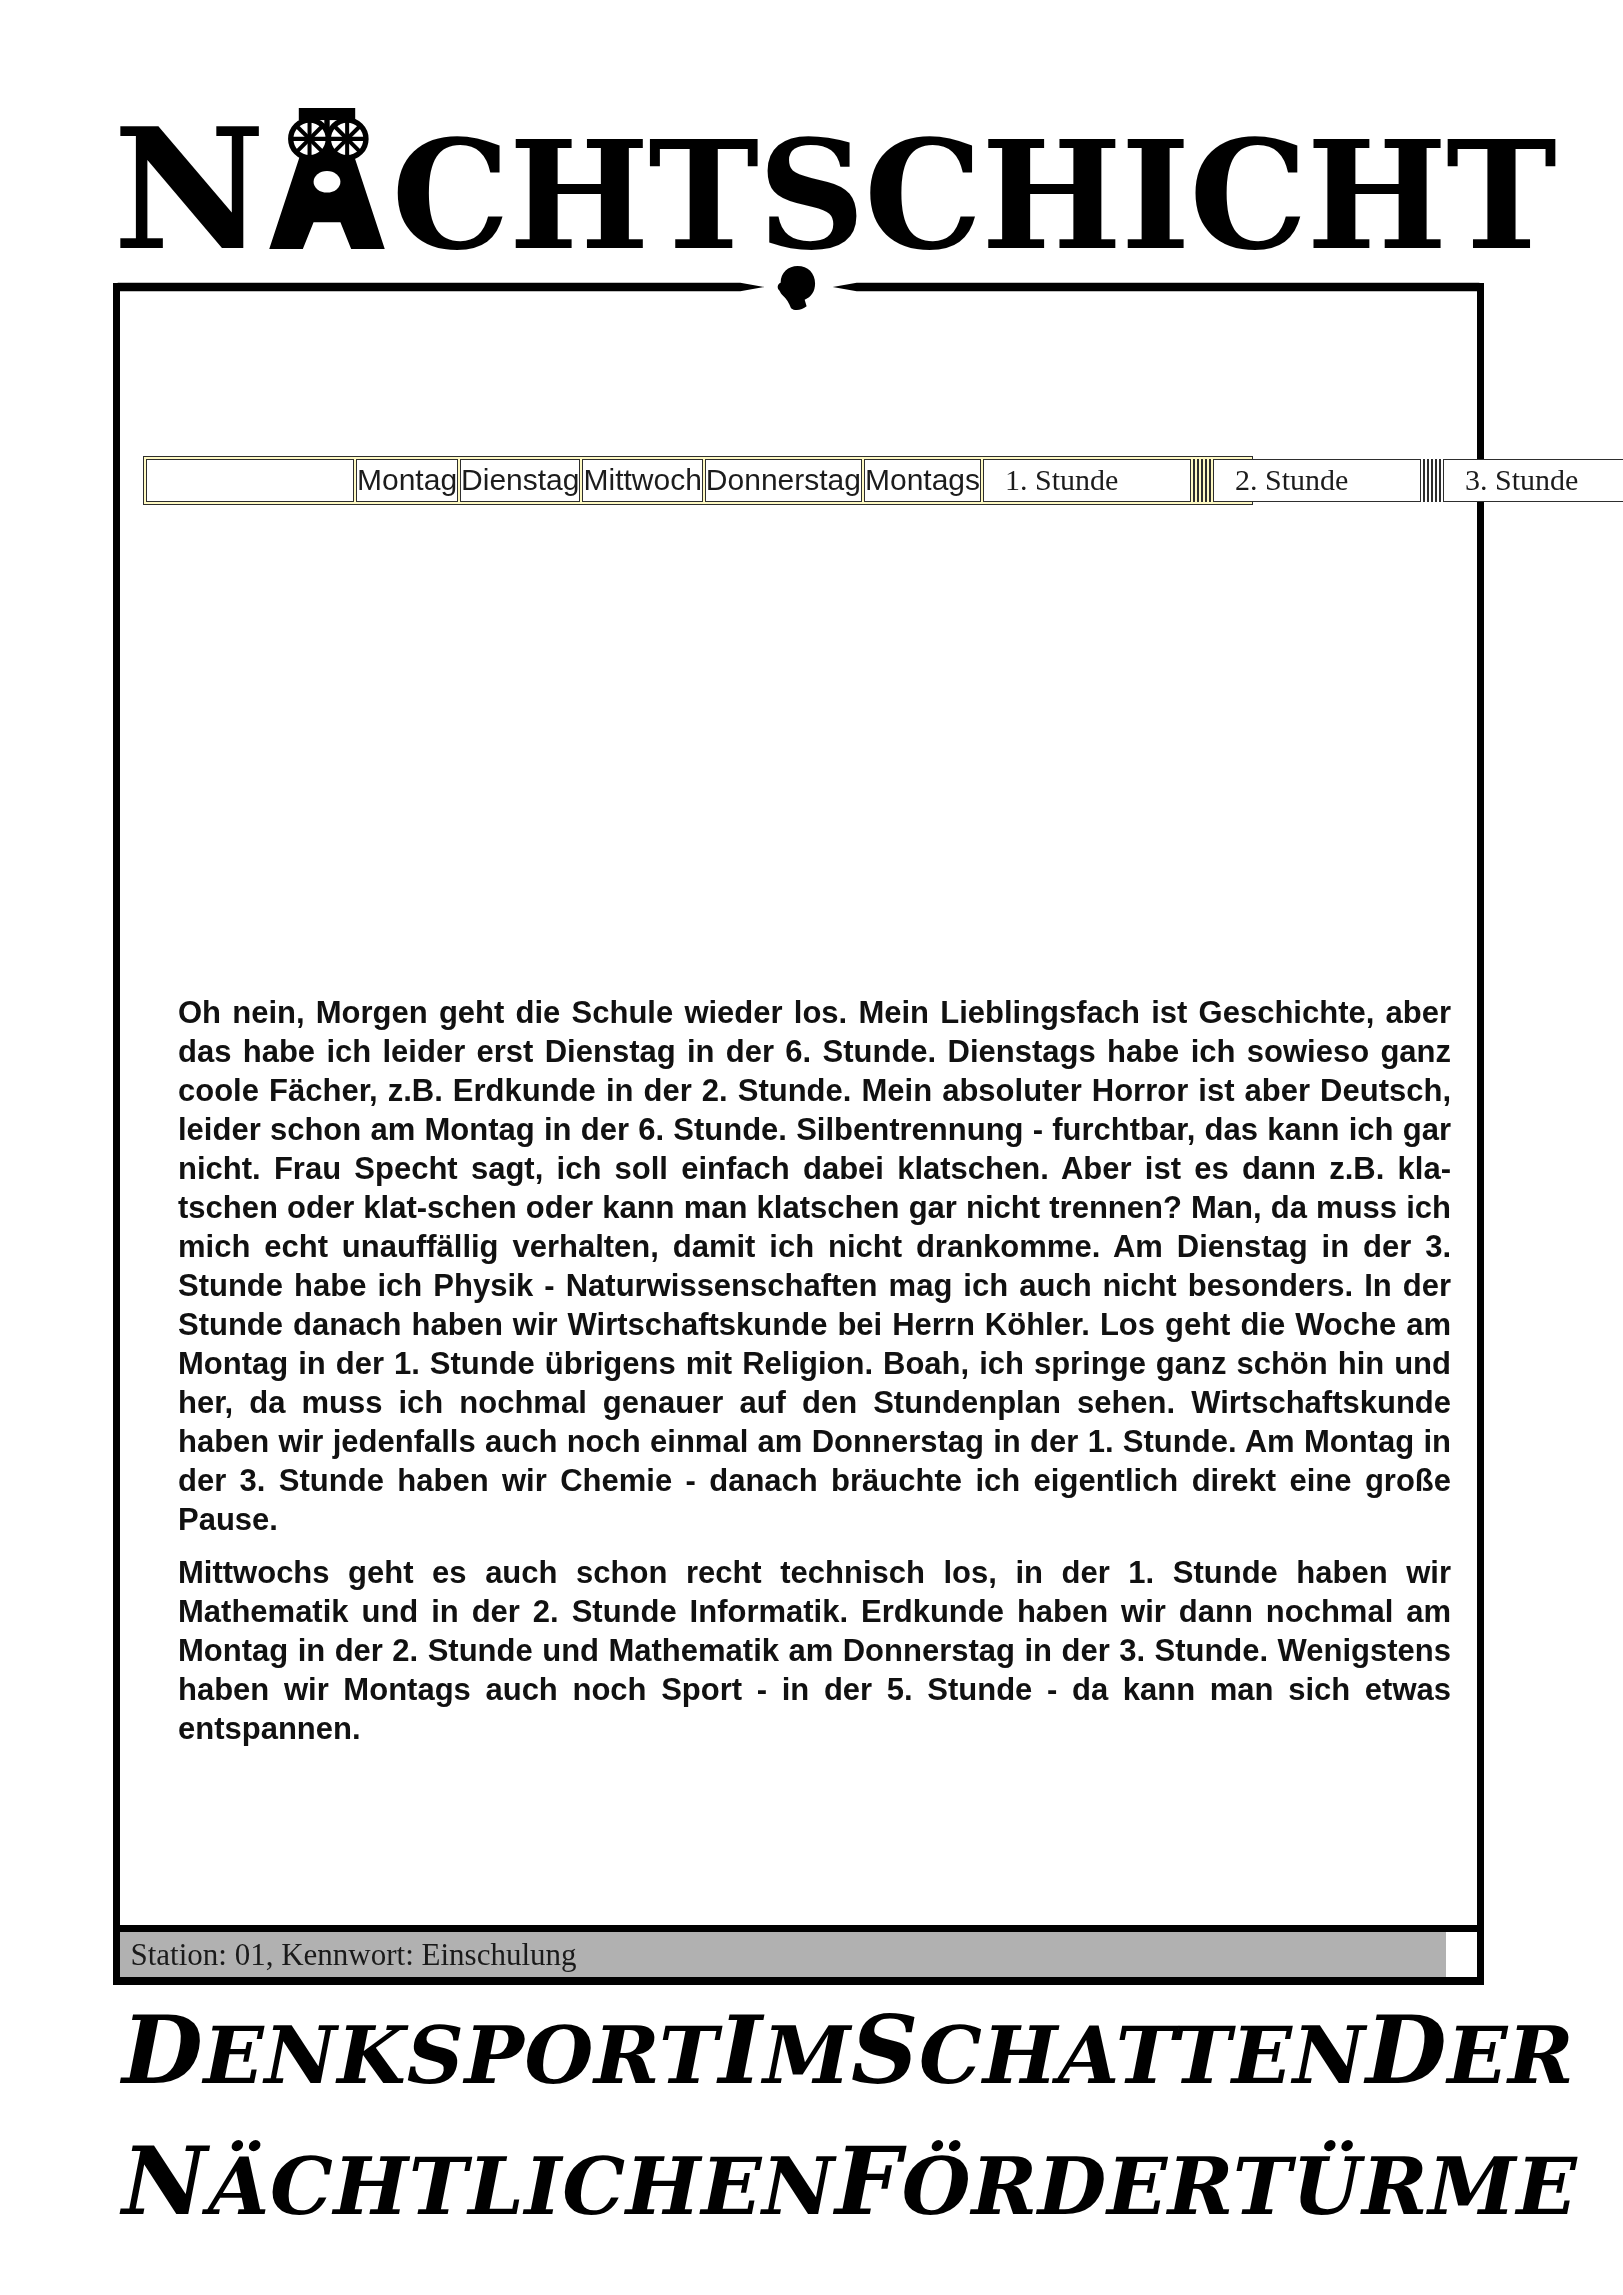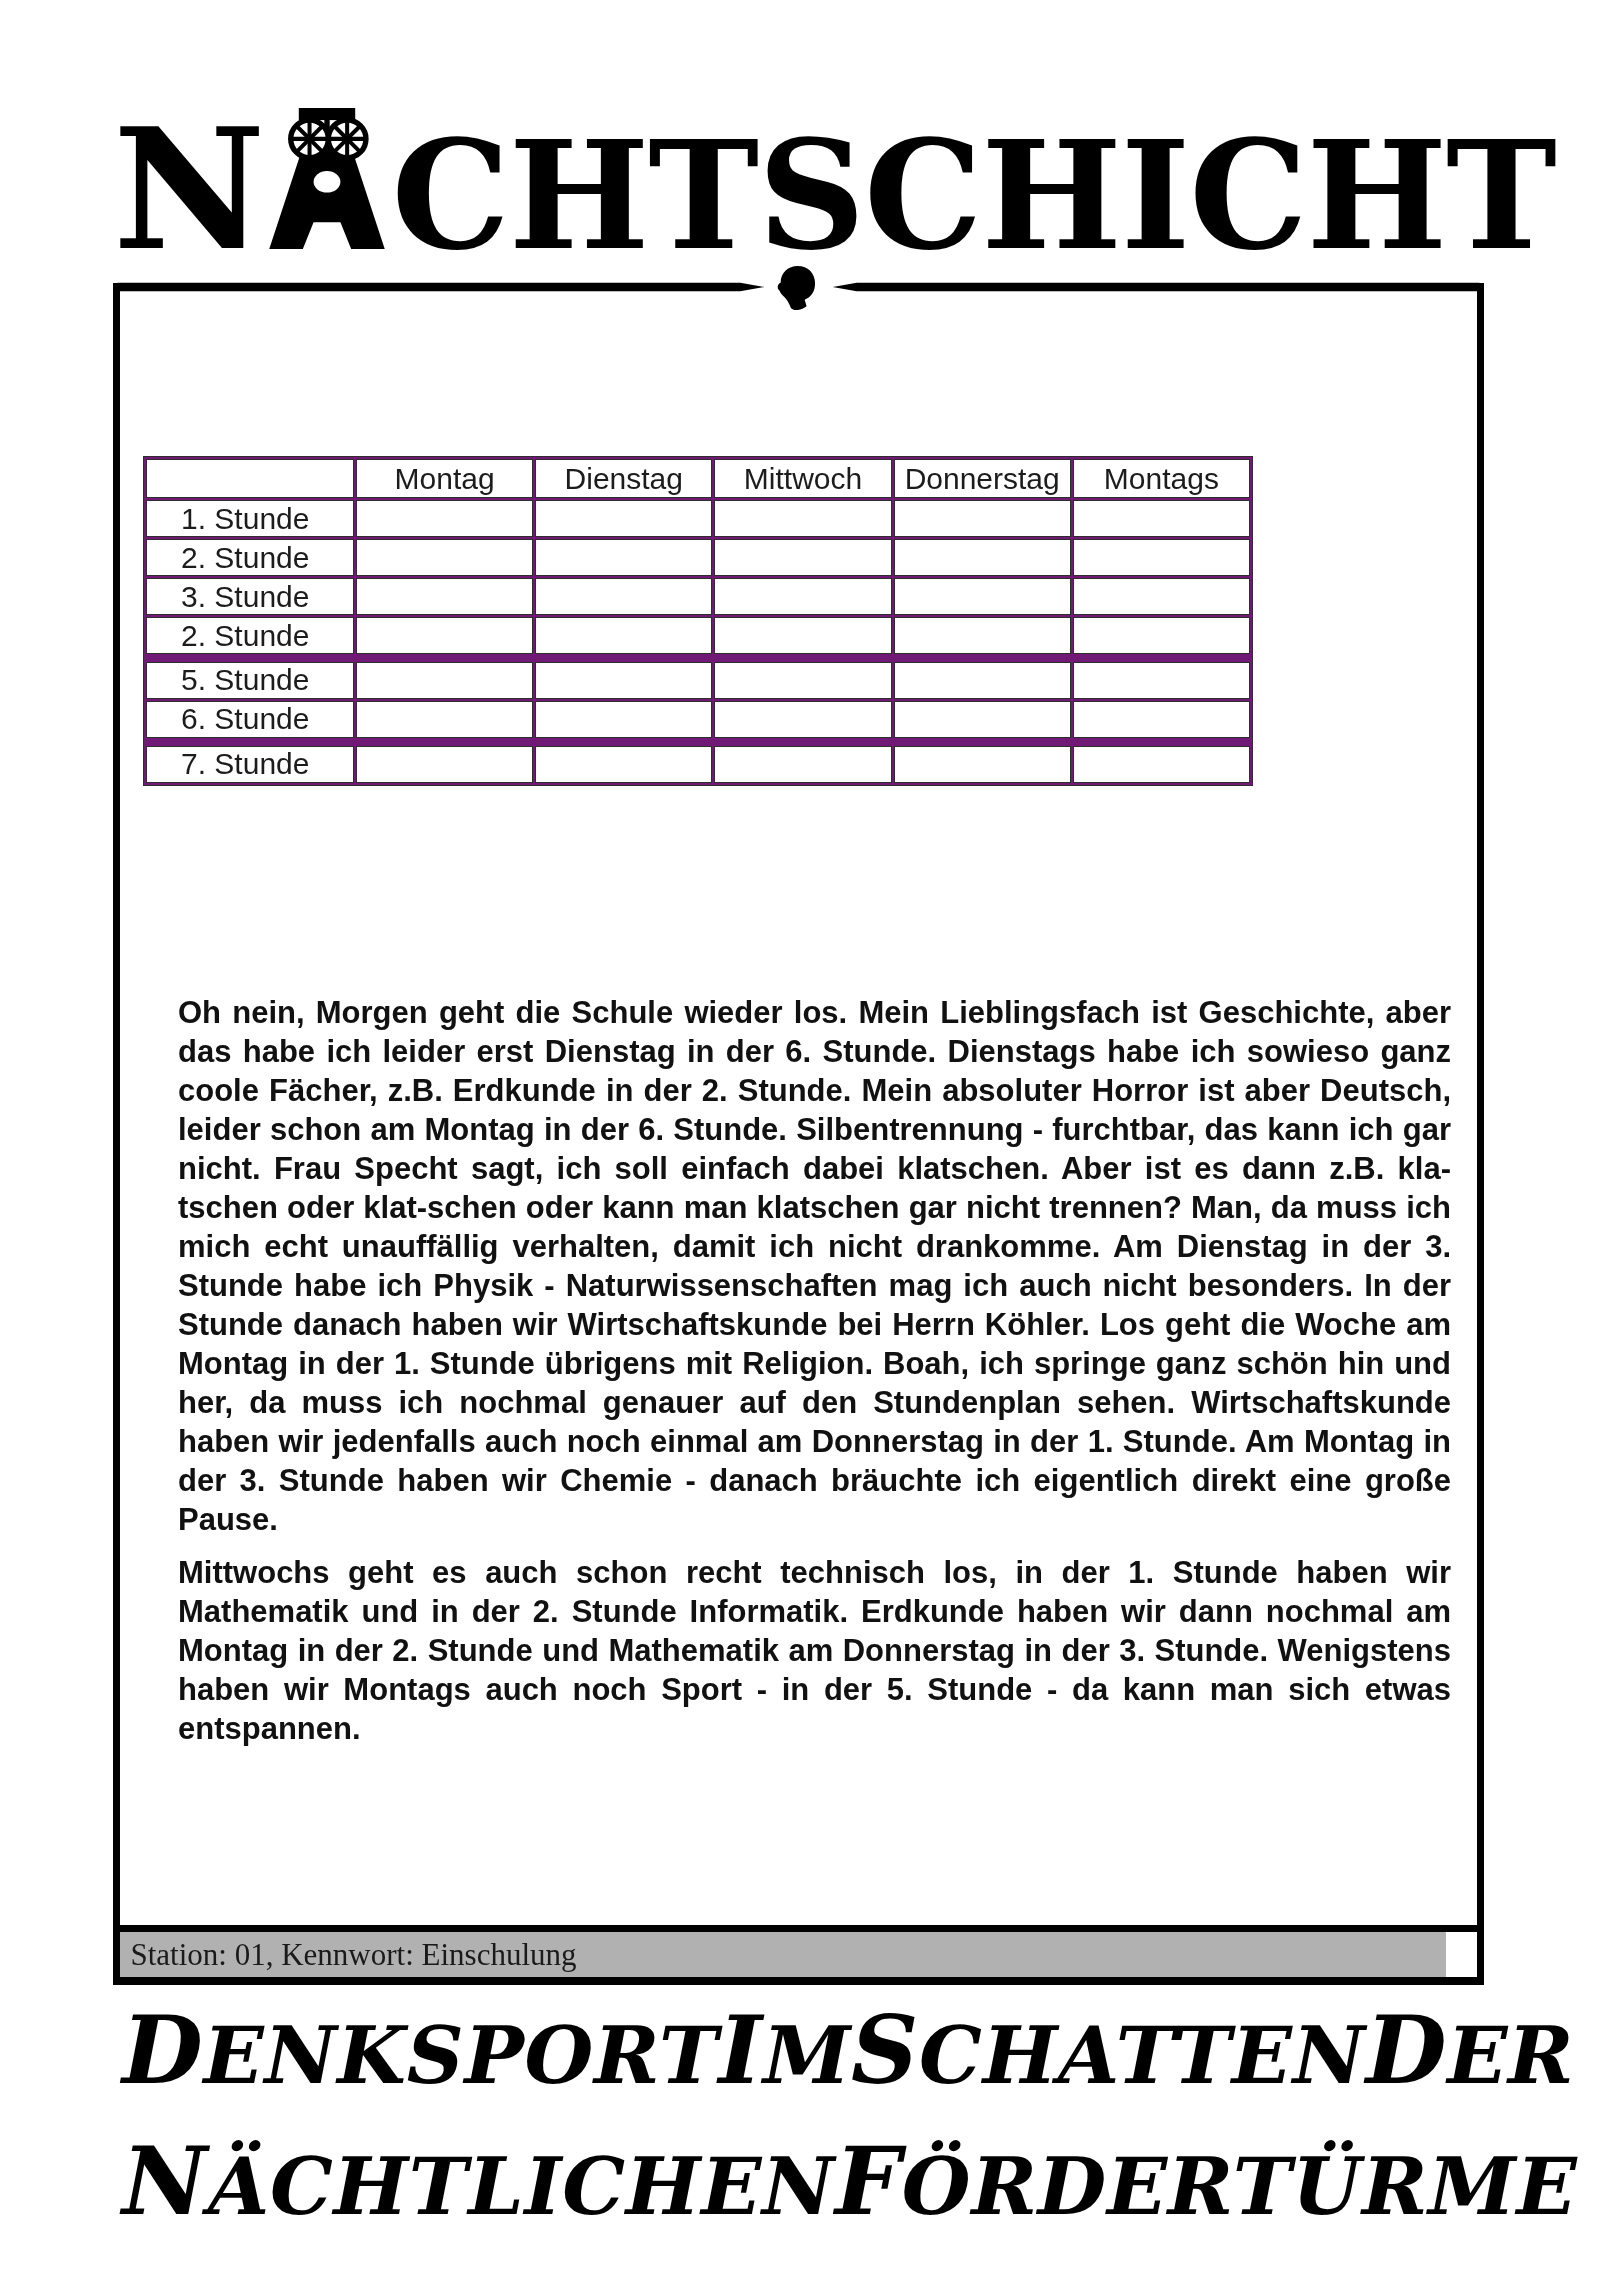--- a/index.html
+++ b/index.html
@@ -34,32 +34,32 @@
     position:absolute; left:120px; top:1932px; width:1326px; height:45px;
     display:flex; align-items:center;
     padding-left:10.5px; box-sizing:border-box;
     font-family:"Liberation Serif", serif; font-size:31px; color:#1a1a1a;
   }
 
   
   .timetable {
     position:absolute; left:143px; top:456px; width:1110px;
     box-sizing:border-box; border:1.3px solid #2e2e2e; padding:2px;
-    display:flex; flex-direction:column; gap:2px;
-    background:#701a75;
+    display:flex; flex-direction:row; gap:2px;
+    background:#fef9c3;
   }
   .t-row { display:grid; grid-template-columns:208px repeat(5,1fr); gap:2px; }
   .timetable > .t-row:nth-child(6), .timetable > .t-row:nth-child(8) { margin-top:5.9px; }
   .t-cell {
     border:1.3px solid #2e2e2e; background:#fff; box-sizing:border-box;
     min-height:37px; display:flex; align-items:center;
     font-size:30px; color:#1c1c1c;
   }
   .t-head .t-cell { min-height:39px; justify-content:center; }
-  .t-cell.row-label { justify-content:flex-start; padding-left:34px; }
+  .t-cell.row-label { justify-content:flex-start; padding-left:21px;font-family:Liberation Serif, serif; }
 
   
   .story {
     position:absolute; left:164px; top:979px; width:1301px;
     font-size:31px; line-height:39px; text-align:justify; color:#111;
   }
   .story p { margin:14px;font-weight:bold; }
 
   
   .bt-line {

